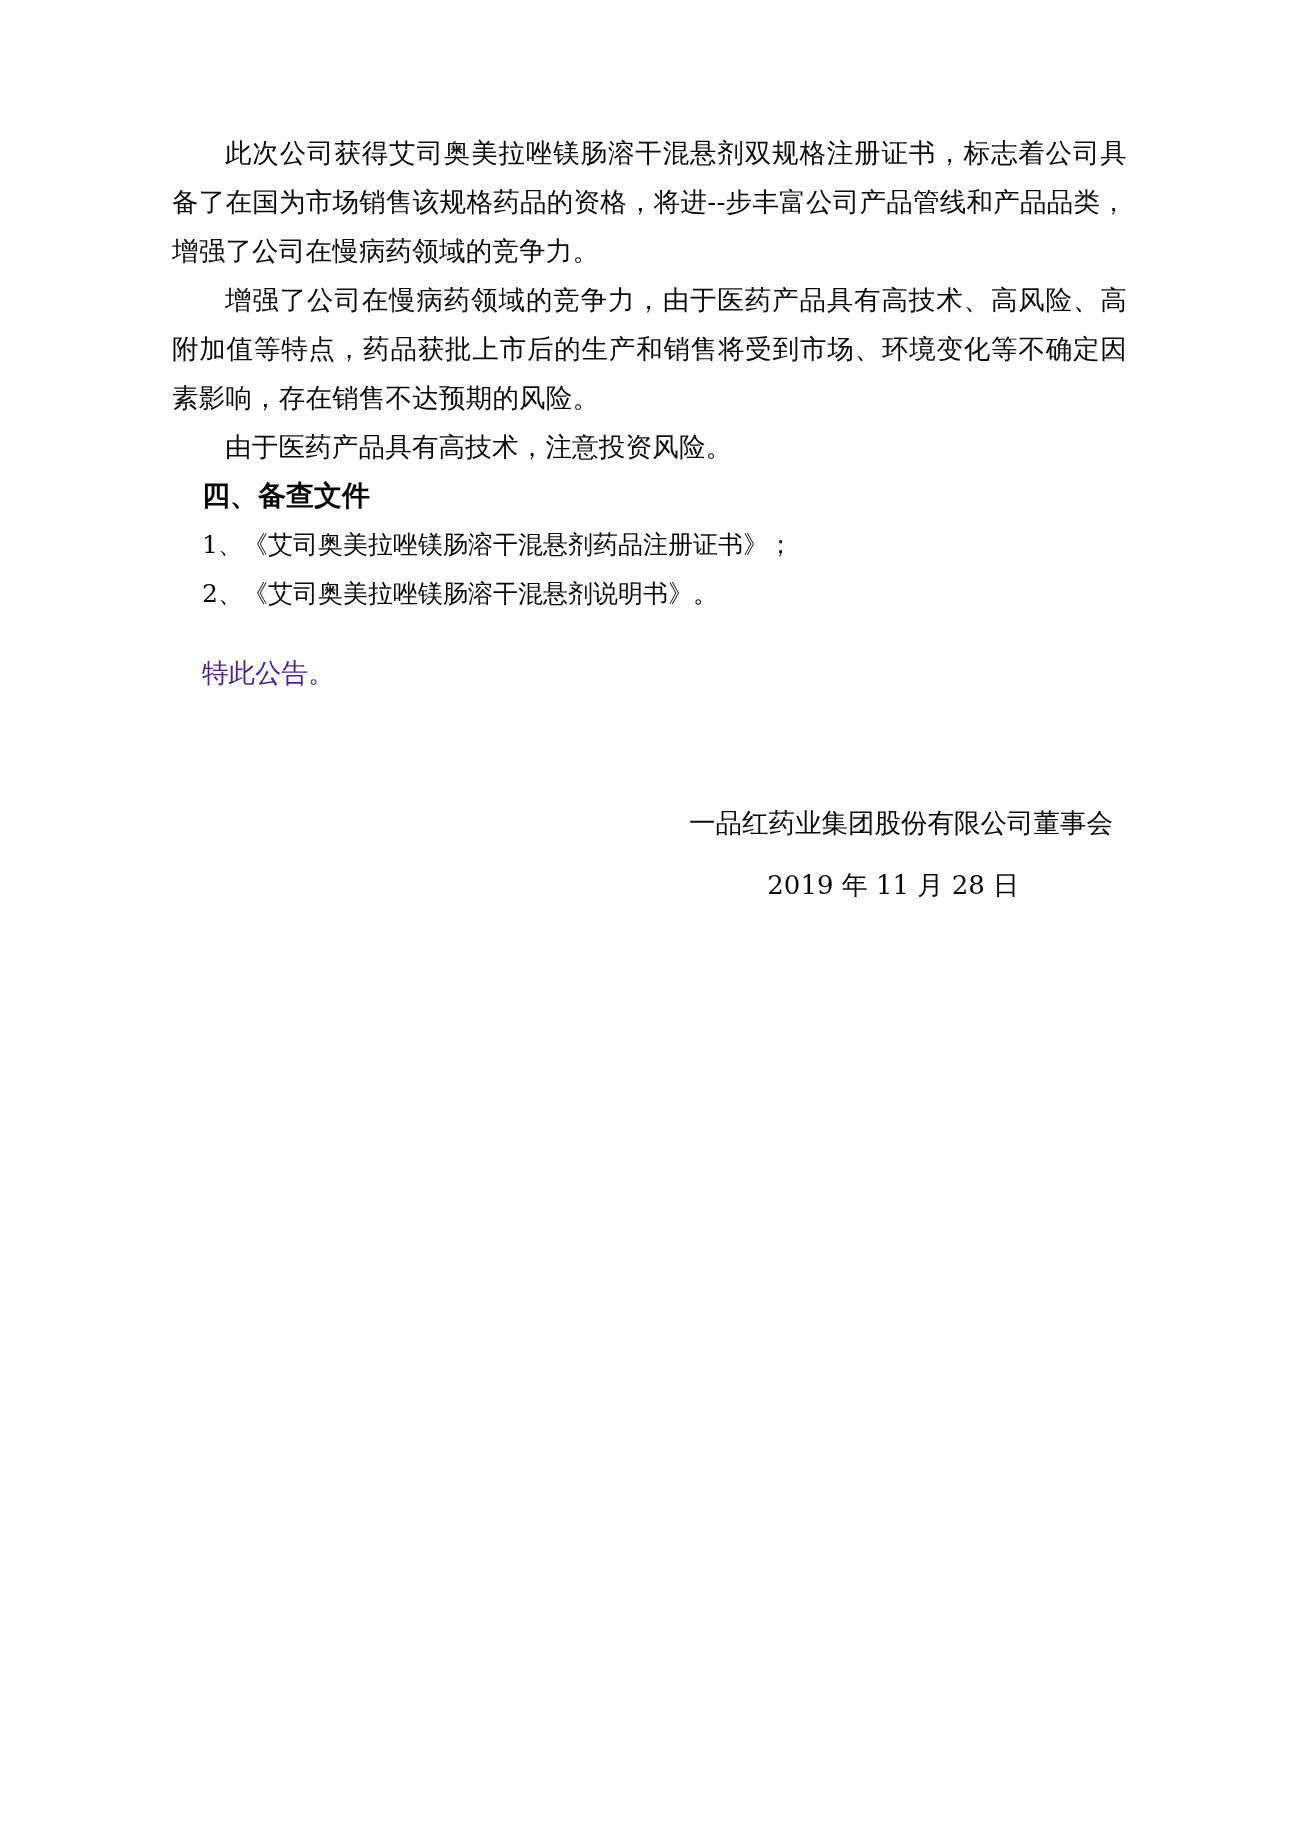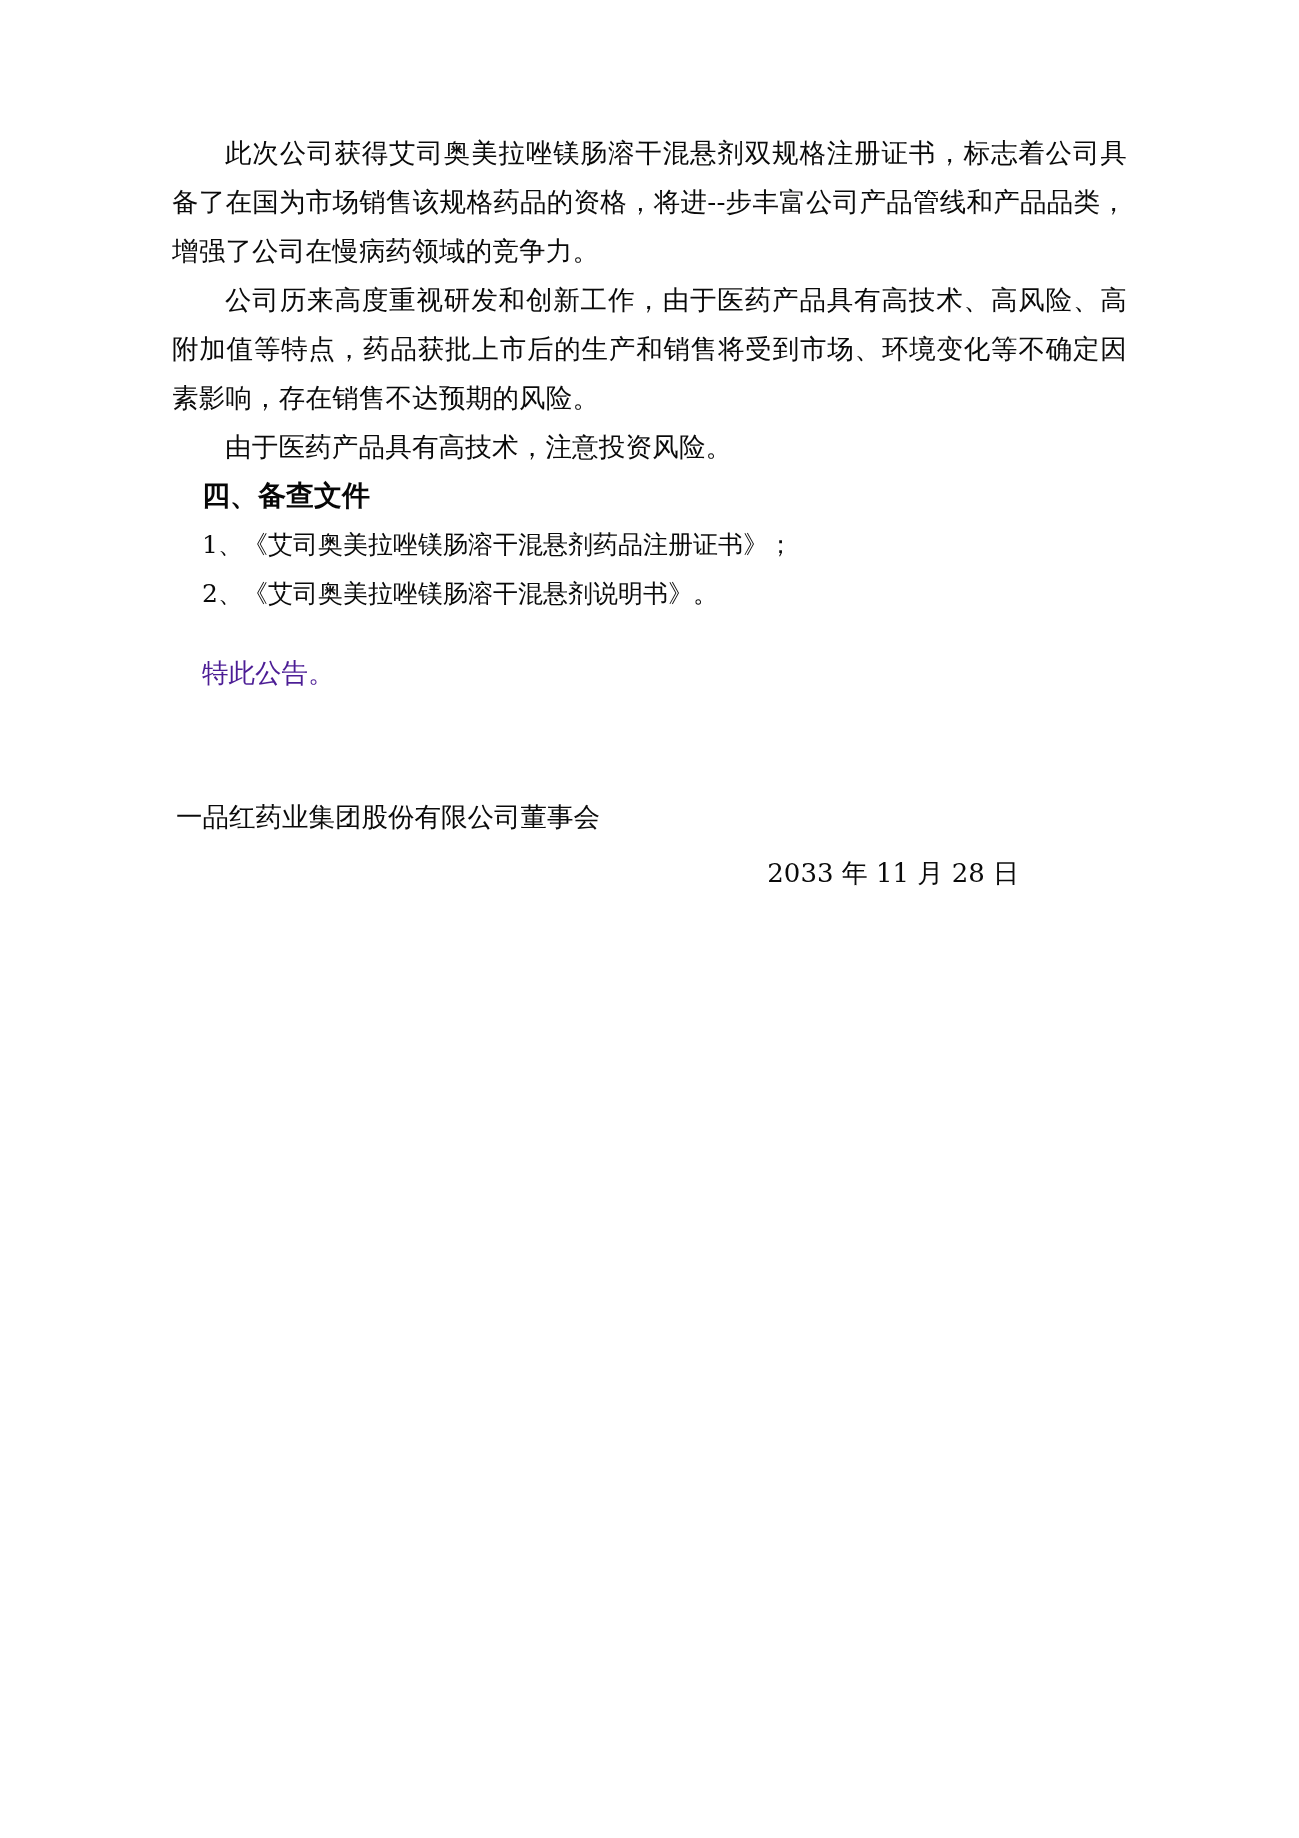--- a/index.html
+++ b/index.html
@@ -60,57 +60,57 @@
     line-height: 49px;
     color: #4c1d95;
     text-indent: 30px;
     margin: 0;
   }
   .signature {
     font-family: "DejaVu Serif", serif;
     font-size: 26.5px;
     line-height: 52px;
     color: #0a0a0a;
-    text-align: left;
-    margin: 4px;
+    text-align: right;
+    margin: 10px;
     padding-right: 4px;
   }
   .signature-date {
     font-family: "DejaVu Serif", serif;
     font-size: 26px;
     line-height: 52px;
     color: #0a0a0a;
     text-align: right;
     margin: 0;
     padding-right: 108px;
   }
 </style>
 </head>
 <body>
 
 <div class="page">
   <div class="content">
 
     <p class="para">此次公司获得艾司奥美拉唑镁肠溶干混悬剂双规格注册证书，标志着公司具备了在国为市场销售该规格药品的资格，将进--步丰富公司产品管线和产品品类，增强了公司在慢病药领域的竞争力。</p>
 
-    <p class="para">公司历来高度重视研发和创新工作，由于医药产品具有高技术、高风险、高附加值等特点，药品获批上市后的生产和销售将受到市场、环境变化等不确定因素影响，存在销售不达预期的风险。</p>
+    <p class="para">增强了公司在慢病药领域的竞争力，由于医药产品具有高技术、高风险、高附加值等特点，药品获批上市后的生产和销售将受到市场、环境变化等不确定因素影响，存在销售不达预期的风险。</p>
 
     <p class="para">由于医药产品具有高技术，注意投资风险。</p>
 
     <p class="heading">四、备查文件</p>
 
     <p class="listitem">1、《艾司奥美拉唑镁肠溶干混悬剂药品注册证书》；</p>
 
     <p class="listitem">2、《艾司奥美拉唑镁肠溶干混悬剂说明书》。</p>
 
     <div class="spacer-md"></div>
 
     <p class="closing">特此公告。</p>
 
     <div class="spacer-lg"></div>
     <div class="spacer-md"></div>
 
     <p class="signature">一品红药业集团股份有限公司董事会</p>
 
-    <p class="signature-date">2033 年 11 月 28 日</p>
+    <p class="signature-date">2019 年 11 月 28 日</p>
 
   </div>
 </div>
 
 </body></html>

